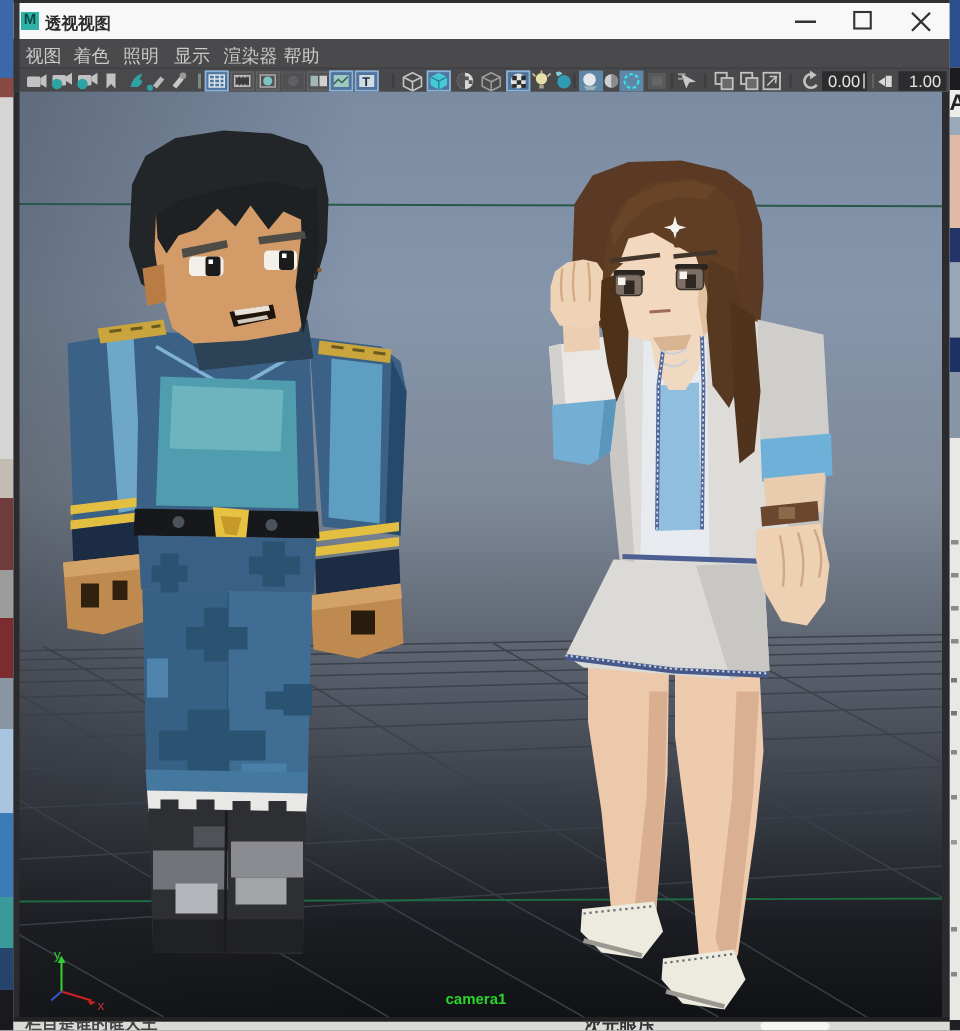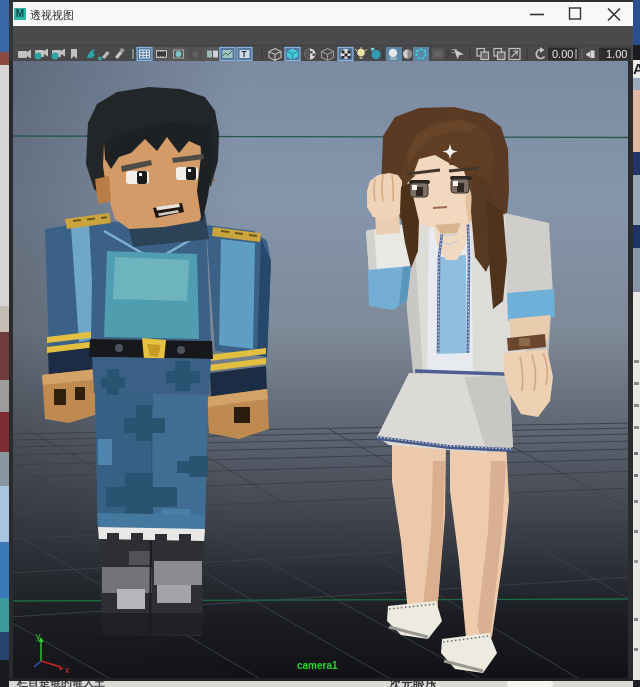--- a/index.html
+++ b/index.html
@@ -53,29 +53,37 @@
     <div class="abs" style="left:498px;top:0;width:46px;height:6px;background:#f6f5f2;border-radius:3px;"></div>
   </div>
 
   <div id="win" class="abs" style="left:9px;top:0;width:624px;height:681px;background:#4a4a4c;">
 
     <div class="abs" style="left:0;top:0;width:624px;height:2px;background:#2f2f31;"></div>
 
     <div class="abs" style="left:0;top:2px;width:624px;height:24px;background:#f8f8f8;">
       <div class="abs" style="left:0;top:0;width:4px;height:24px;background:#33373b;"></div>
       <div class="abs" style="left:5px;top:6px;width:12px;height:12px;background:#2fb3a6;color:#0a4a44;font-size:10px;font-weight:bold;text-align:center;line-height:12px;">M</div>
-      <div class="abs" style="left:21px;top:6px;color:#2d2d2d;font-size:11px;">透视视图</div>
+      <div class="abs" style="left:21px;top:6px;color:#2d2d2d;font-size:11px;font-weight:bold;">透视视图</div>
 
       <svg class="abs" style="left:520px;top:0;" width="104" height="24" viewBox="0 0 104 24">
         <line x1="1" y1="12.5" x2="15" y2="12.5" stroke="#333" stroke-width="1.6"></line>
         <rect x="40.5" y="6" width="11" height="11" fill="none" stroke="#333" stroke-width="1.4"></rect>
         <path d="M79 6.5 L91 18.5 M91 6.5 L79 18.5" stroke="#333" stroke-width="1.6"></path>
       </svg>
     </div>
 
+    <div class="abs" style="left:0;top:26px;width:624px;height:19px;background:#4a4a4c;color:#c9c9c9;font-size:12px;">
+      <span class="abs" style="left:8px;top:3px;">视图</span>
+      <span class="abs" style="left:40px;top:3px;">着色</span>
+      <span class="abs" style="left:73px;top:3px;">照明</span>
+      <span class="abs" style="left:107px;top:3px;">显示</span>
+      <span class="abs" style="left:140px;top:3px;">渲染器</span>
+      <span class="abs" style="left:180px;top:3px;">帮助</span>
+    </div>
 
     <div class="abs" style="left:0;top:45px;width:624px;height:16px;background:#49494b;border-top:1px solid #414143;">
       <svg width="624" height="16" viewBox="0 0 624 16">
         <g stroke="#3d3d3f" stroke-width="1.5">
             <line x1="2" y1="3" x2="2" y2="13"></line>
             <line x1="253" y1="3" x2="253" y2="13"></line>
             <line x1="374" y1="3" x2="374" y2="13"></line>
             <line x1="439" y1="3" x2="439" y2="13"></line>
             <line x1="461" y1="3" x2="461" y2="13"></line>
             <line x1="518" y1="3" x2="518" y2="13"></line>

